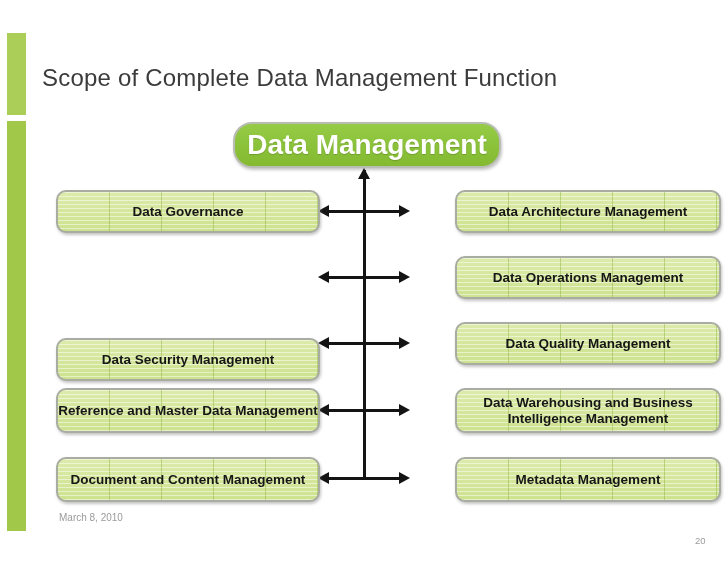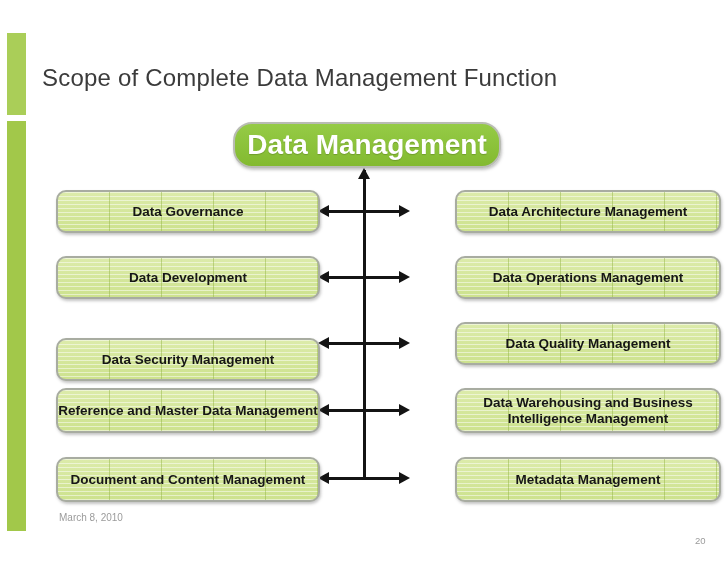--- a/index.html
+++ b/index.html
@@ -131,21 +131,20 @@
 
   <div class="harrow" style="top:209.5px"></div>
   <div class="harrow" style="top:275.5px"></div>
   <div class="harrow" style="top:341.5px"></div>
   <div class="harrow" style="top:408.5px"></div>
   <div class="harrow" style="top:476.5px"></div>
 
   <div class="item-box left" style="top:190px">Data Governance</div>
   <div class="item-box right" style="top:190px">Data Architecture Management</div>
 
-  <div class="item-box left" style="top:256px">Data Development</div>
   <div class="item-box right" style="top:256px">Data Operations Management</div>
 
   <div class="item-box left" style="top:338px">Data Security Management</div>
   <div class="item-box right" style="top:322px">Data Quality Management</div>
 
   <div class="item-box left tall" style="top:388px">Reference and Master Data Management</div>
   <div class="item-box right tall" style="top:388px">Data Warehousing and Business Intelligence Management</div>
 
   <div class="item-box left tall" style="top:457px">Document and Content Management</div>
   <div class="item-box right tall" style="top:457px">Metadata Management</div>

